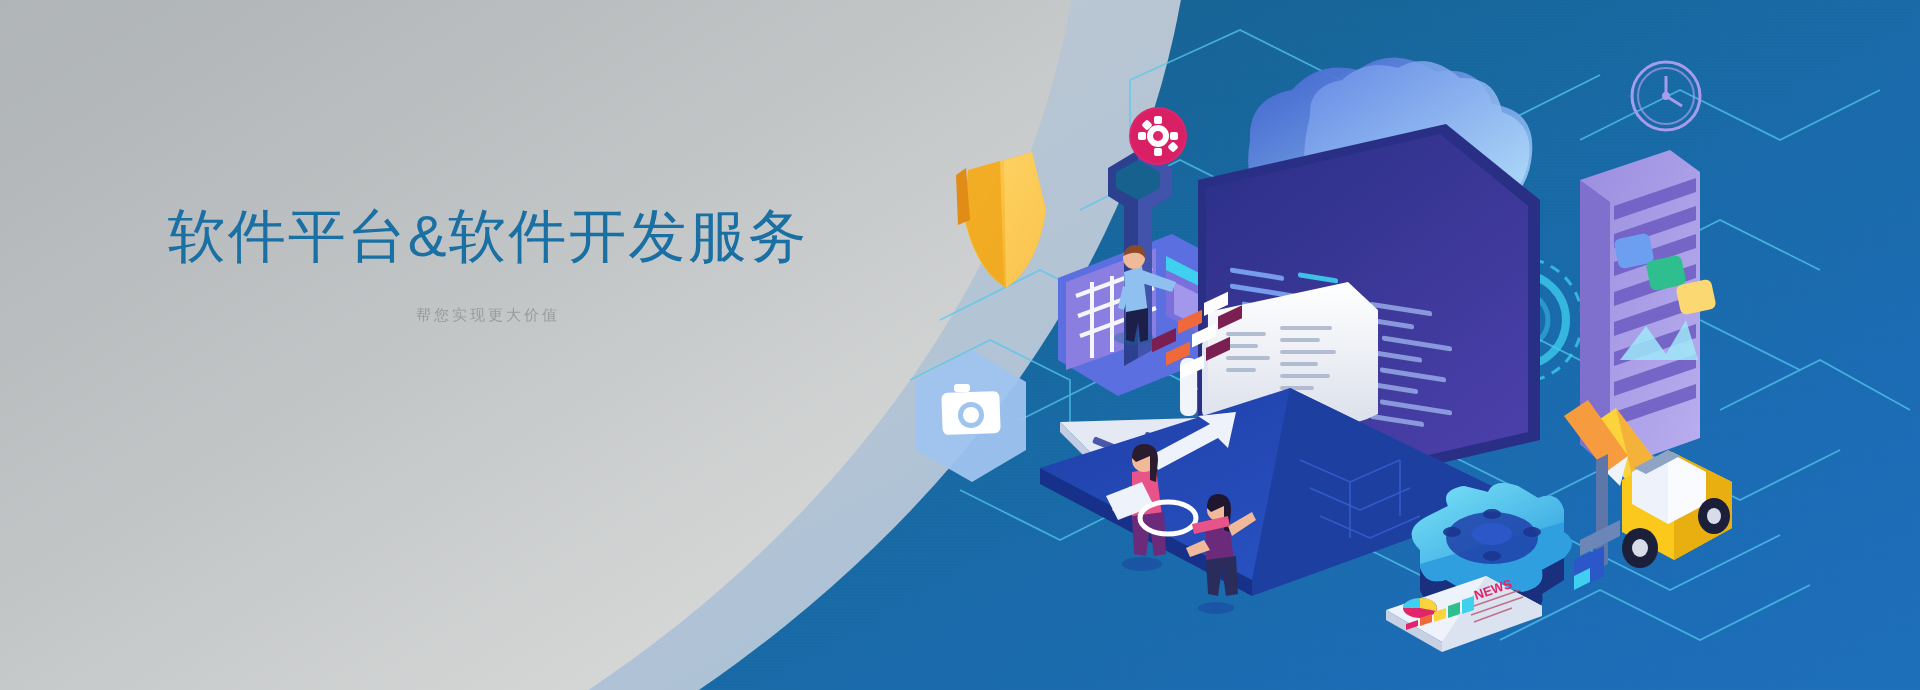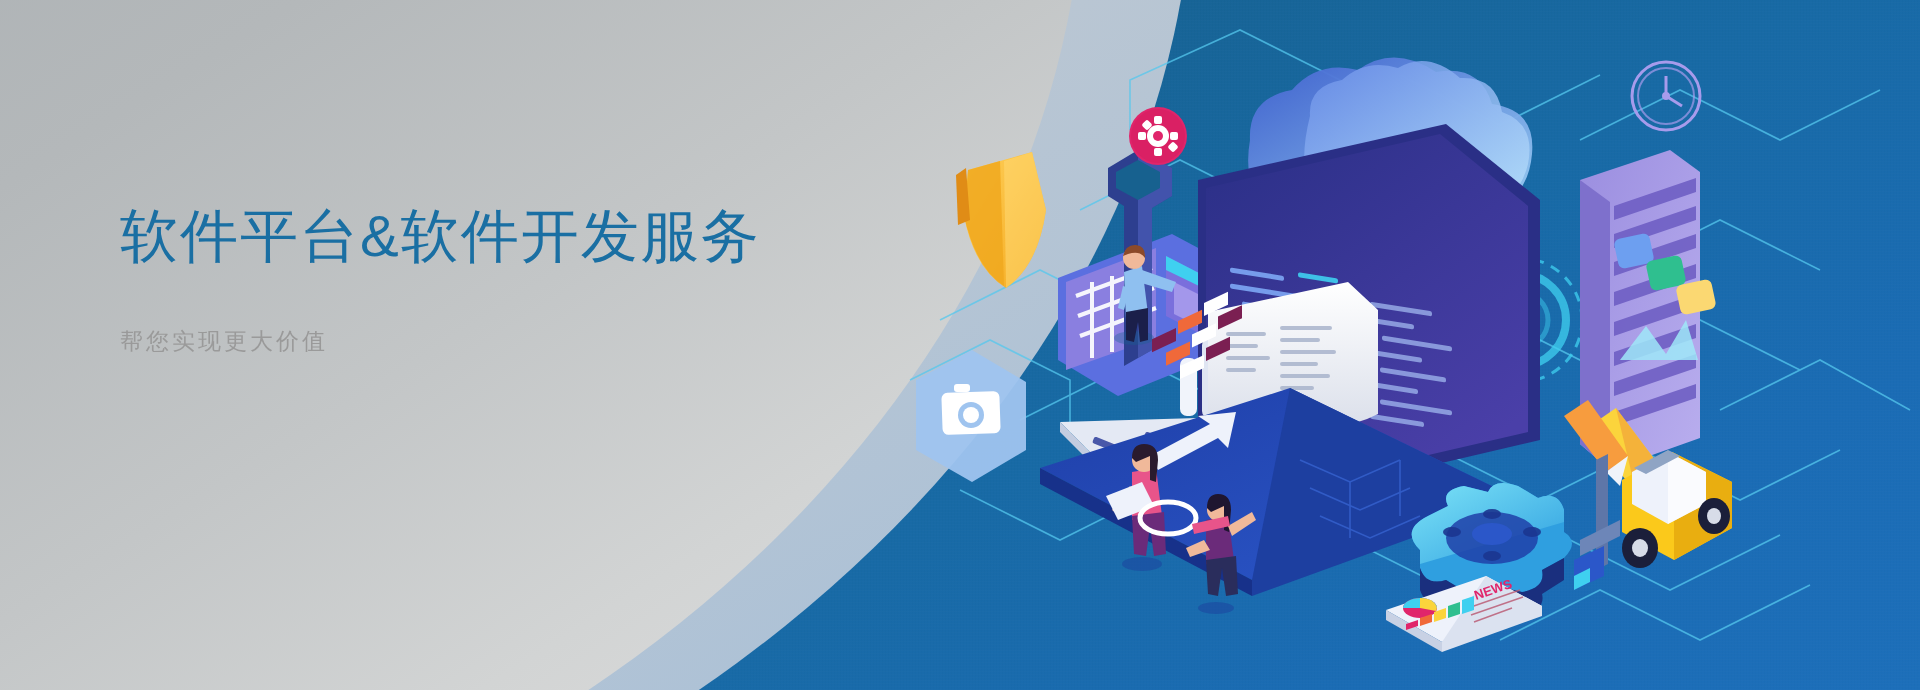--- a/index.html
+++ b/index.html
@@ -46,35 +46,36 @@
     width:1250px; height:1010px;
     background:linear-gradient(157deg,#adb2b5 0%,#b4b8ba 22%,#c3c6c7 48%,#d2d4d4 70%,#dcdcdc 88%,#e0e0e0 100%);
     border-radius:0 0 100% 0;
     transform:rotate(-9deg);
     transform-origin:top left;
   }
 
   
   .copy {
     position:absolute;
-    left:120px; top:202px;
+    left:108px; top:202px;
     width:760px;
     z-index:40;
+    text-align:center;
   }
   .headline {
     font-size:58px;
     line-height:1.18;
     font-weight:400;
     color:#1a6fa3;
     letter-spacing:2px;
     white-space:nowrap;
   }
   .subline {
-    margin-top:56px;
-    font-size:23px;
+    margin-top:36px;
+    font-size:15px;
     font-weight:400;
     color:#9a9a9a;
     letter-spacing:3px;
   }
 
   
   .illus {
     position:absolute;
     left:880px; top:20px;
     width:1040px; height:660px;

